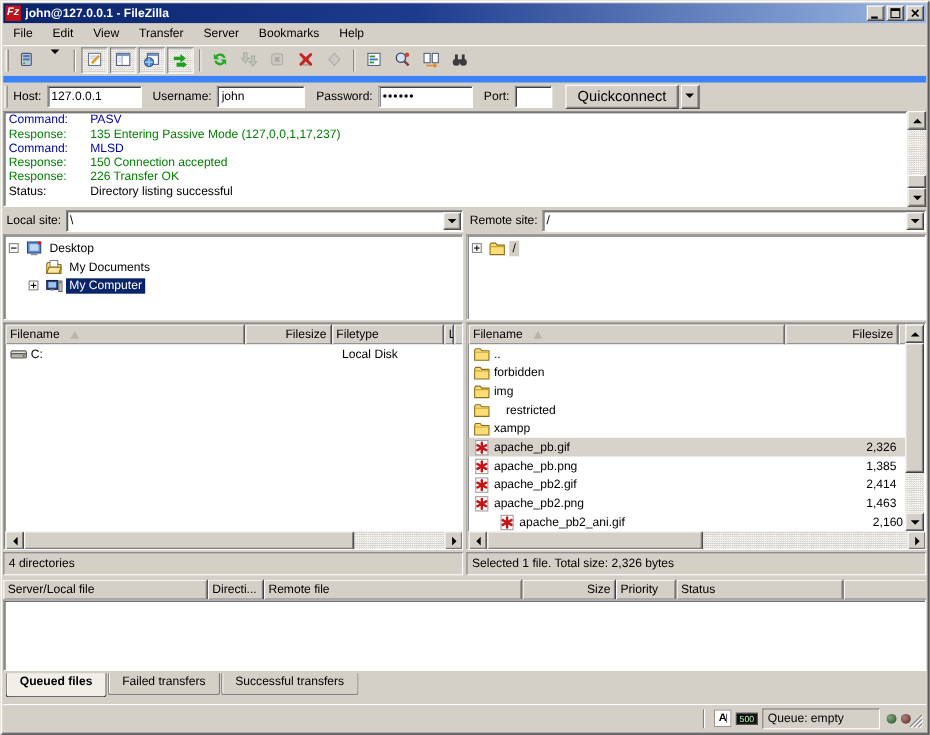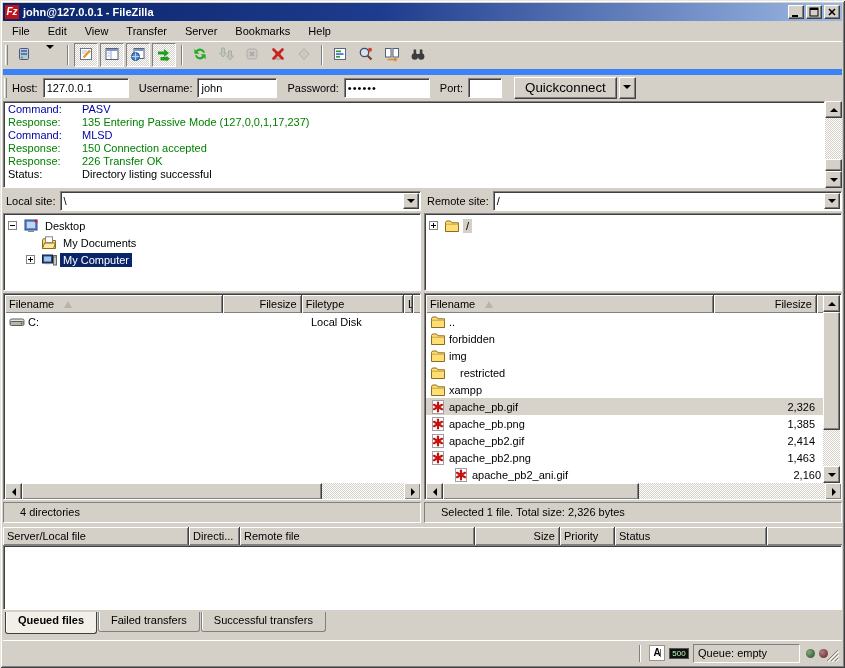--- a/index.html
+++ b/index.html
@@ -88,21 +88,21 @@
   .hcell.r{justify-content:flex-end;}
   .hfill{box-shadow:inset 1px 1px 0 #fff,inset 0 -1px 0 #808080;border-right:none;}
   .sortup{width:0;height:0;border-left:4px solid transparent;border-right:4px solid transparent;
     border-bottom:7px solid #b8b4aa;margin-left:10px;}
   .lrows{position:absolute;left:1px;top:19px;}
   .frow{height:17px;display:flex;align-items:center;white-space:nowrap;}
   .frow.sel{background:#d7d3cb;}
   .fcell{padding:0 4px;display:flex;align-items:center;overflow:hidden;}
   .fcell.r{justify-content:flex-end;}
   .ficon{width:16px;height:16px;min-width:16px;margin-right:3px;}
-  .pstatus{position:absolute;left:0;top:314px;width:100%;height:21px;line-height:19px;padding:0 16px;
+  .pstatus{position:absolute;left:0;top:314px;width:100%;height:21px;line-height:19px;padding:0 4px;
     border:1px solid;border-color:#808080 #fff #fff #808080;background:#d4d0c8;}
   
   #queuepane{position:absolute;left:3px;top:525px;width:839px;height:112px;}
   #queue-header{position:absolute;left:0;top:2px;width:100%;height:18px;display:flex;background:#d4d0c8;}
   #queue-list{position:absolute;left:0;top:20px;width:100%;height:65px;background:#fff;
     border:1px solid;border-color:#808080 #fff #fff #808080;box-shadow:inset 1px 1px 0 #404040;}
   #queue-tabs{position:absolute;left:2px;top:87px;height:23px;display:flex;align-items:flex-start;}
   .tab{height:20px;padding:2px 12px;background:#d4d0c8;border:1px solid #808080;border-top:none;
     border-radius:0 0 3px 3px;box-shadow:inset 1px 0 0 #fff;margin-right:1px;}
   .tab.active{height:22px;background:#f2efe9;font-weight:bold;border-color:#404040;}

